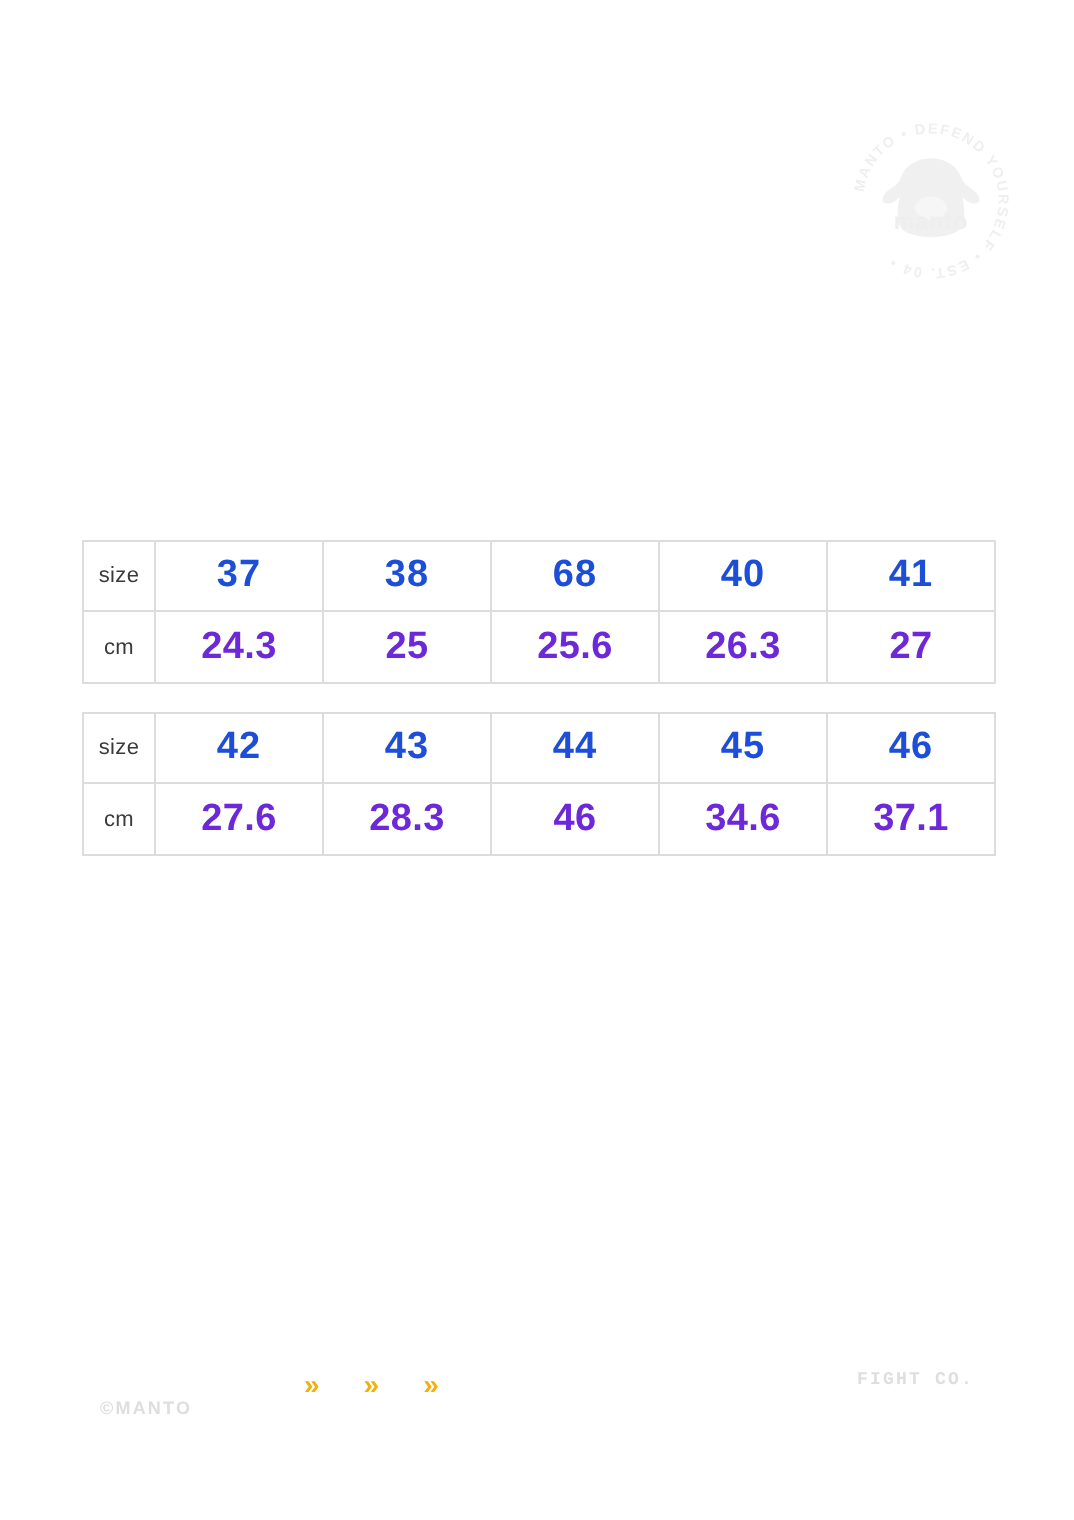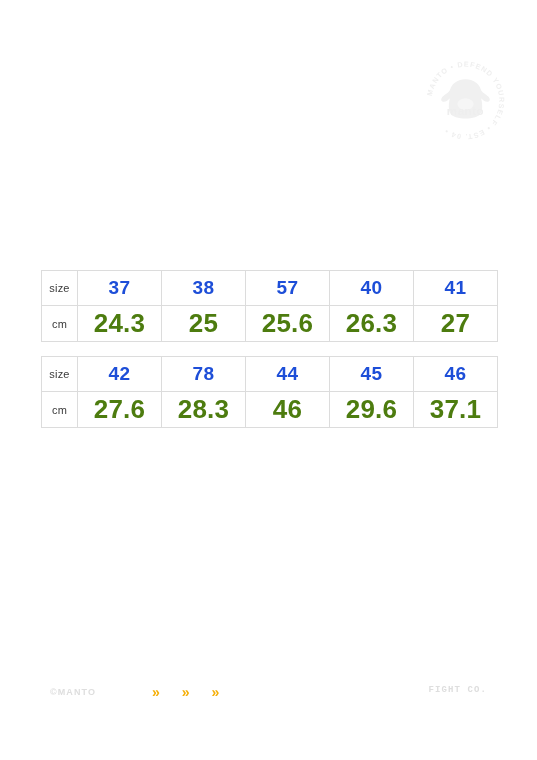--- a/index.html
+++ b/index.html
@@ -84,38 +84,38 @@
     color: #3a3a3a;
     letter-spacing: 0.2px;
   }
   .cell-size {
     font-size: 19px;
     font-weight: 700;
     color: #1d4ed8;
     letter-spacing: 0.5px;
   }
   .cell-cm {
-    font-size: 26px;
-    font-weight: 700;
-    color: #4d7c0f;
+    font-size: 19px;
+    font-weight: 700;
+    color: #6d28d9;
     letter-spacing: 0.2px;
   }
 
   
   .footer {
     position: absolute;
     left: 0;
     top: 683px;
     width: 537px;
     height: 22px;
   }
   .footer-brand {
     position: absolute;
     left: 50px;
-    top: 4px;
+    top: 16px;
     font-size: 9px;
     font-weight: 700;
     letter-spacing: 1.1px;
     color: #dedede;
   }
   .footer-chevrons {
     position: absolute;
     left: 152px;
     top: 0px;
     width: 90px;
@@ -184,21 +184,21 @@
         <col class="val">
         <col class="val">
         <col class="val">
         <col class="val">
     </colgroup>
     <tbody>
       <tr class="row-head">
         <td class="cell-label">size</td>
         <td class="cell-size">37</td>
         <td class="cell-size">38</td>
-        <td class="cell-size">57</td>
+        <td class="cell-size">68</td>
         <td class="cell-size">40</td>
         <td class="cell-size">41</td>
       </tr>
       <tr class="row-body">
         <td class="cell-label">cm</td>
         <td class="cell-cm">24.3</td>
         <td class="cell-cm">25</td>
         <td class="cell-cm">25.6</td>
         <td class="cell-cm">26.3</td>
         <td class="cell-cm">27</td>
@@ -212,31 +212,31 @@
         <col class="val">
         <col class="val">
         <col class="val">
         <col class="val">
         <col class="val">
     </colgroup>
     <tbody>
       <tr class="row-head">
         <td class="cell-label">size</td>
         <td class="cell-size">42</td>
-        <td class="cell-size">78</td>
+        <td class="cell-size">43</td>
         <td class="cell-size">44</td>
         <td class="cell-size">45</td>
         <td class="cell-size">46</td>
       </tr>
       <tr class="row-body">
         <td class="cell-label">cm</td>
         <td class="cell-cm">27.6</td>
         <td class="cell-cm">28.3</td>
         <td class="cell-cm">46</td>
-        <td class="cell-cm">29.6</td>
+        <td class="cell-cm">34.6</td>
         <td class="cell-cm">37.1</td>
       </tr>
     </tbody>
   </table>
 
 </div>
 
 <div class="footer">
   <div class="footer-brand">©MANTO</div>
   <div class="footer-chevrons">

